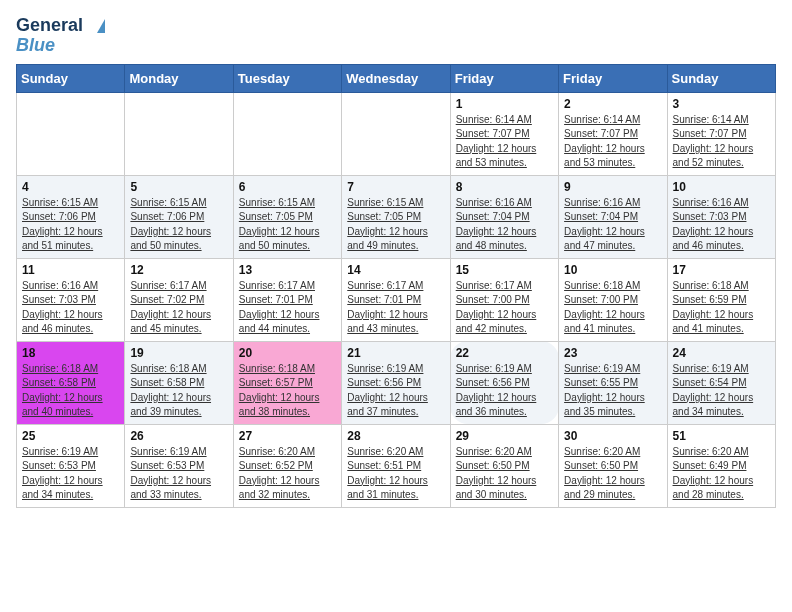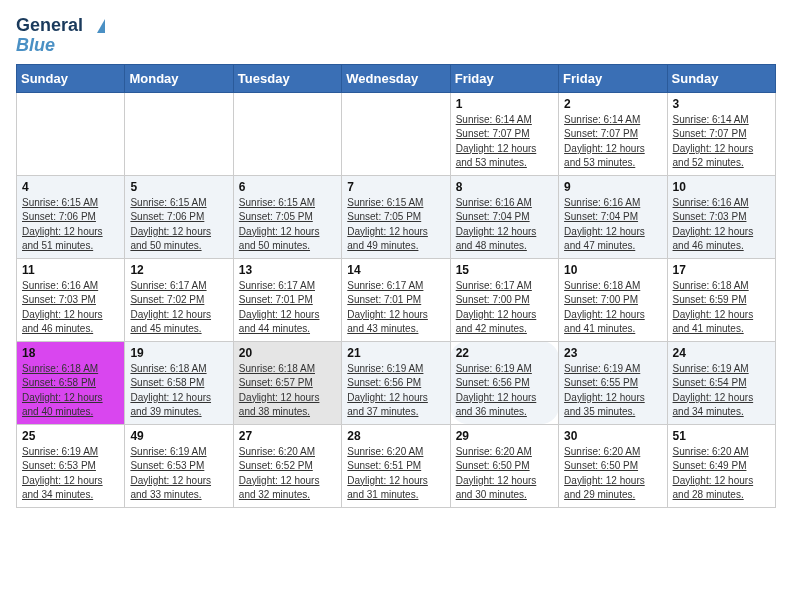--- a/index.html
+++ b/index.html
@@ -263,21 +263,21 @@
 Daylight: 12 hours
 and 40 minutes.</div>
         </td>
         <td style="background: rgb(240, 244, 248); margin-top: 16px;">
           <div class="day-num">19</div>
           <div class="day-info" style="white-space: pre-line;">Sunrise: 6:18 AM
 Sunset: 6:58 PM
 Daylight: 12 hours
 and 39 minutes.</div>
         </td>
-        <td style="background: #e5e5e5;">
+        <td style="background: #f9a8d4;">
           <div class="day-num">20</div>
           <div class="day-info" style="white-space: pre-line;">Sunrise: 6:18 AM
 Sunset: 6:57 PM
 Daylight: 12 hours
 and 38 minutes.</div>
         </td>
         <td style="background: rgb(240, 244, 248);">
           <div class="day-num">21</div>
           <div class="day-info" style="white-space: pre-line;">Sunrise: 6:19 AM
 Sunset: 6:56 PM
@@ -308,21 +308,21 @@
       </tr>
       <tr>
         <td>
           <div class="day-num">25</div>
           <div class="day-info" style="white-space: pre-line;">Sunrise: 6:19 AM
 Sunset: 6:53 PM
 Daylight: 12 hours
 and 34 minutes.</div>
         </td>
         <td>
-          <div class="day-num">49</div>
+          <div class="day-num">26</div>
           <div class="day-info" style="white-space: pre-line;">Sunrise: 6:19 AM
 Sunset: 6:53 PM
 Daylight: 12 hours
 and 33 minutes.</div>
         </td>
         <td>
           <div class="day-num">27</div>
           <div class="day-info" style="white-space: pre-line;">Sunrise: 6:20 AM
 Sunset: 6:52 PM
 Daylight: 12 hours

